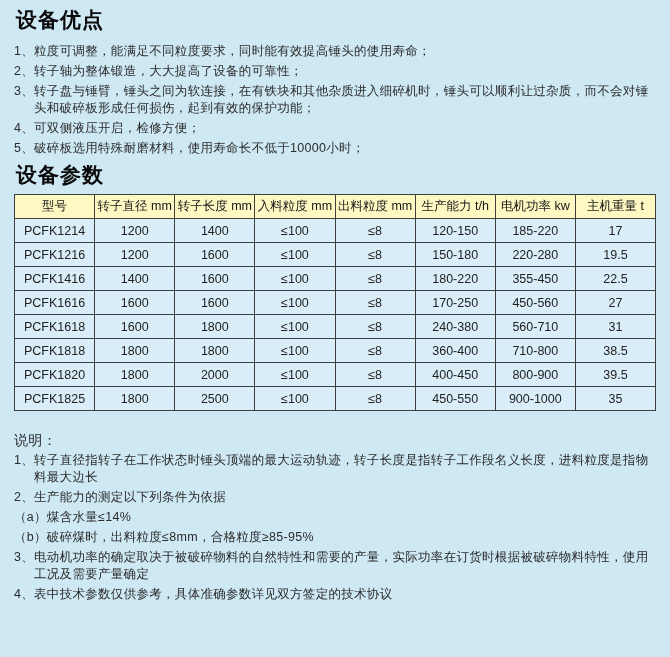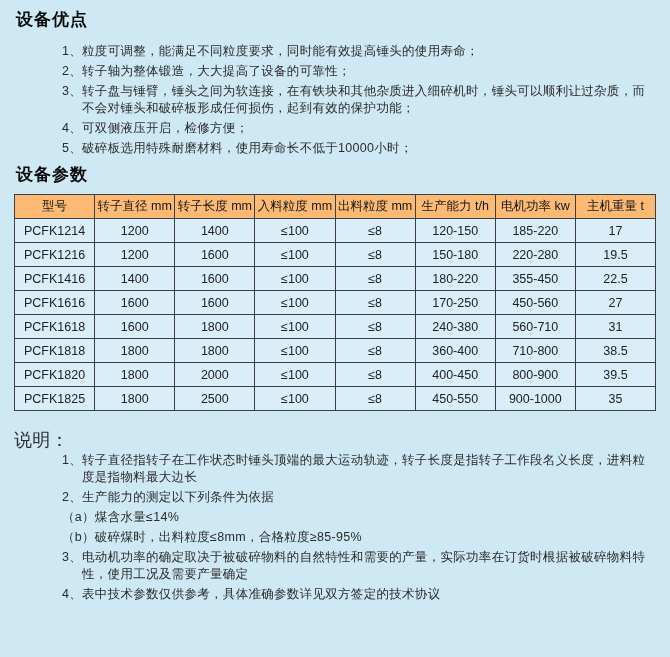--- a/index.html
+++ b/index.html
@@ -14,70 +14,69 @@
     color: #2a2a2a;
     overflow: hidden;
   }
   .page {
     box-sizing: border-box;
     width: 670px;
     height: 657px;
     padding: 7px 14px 0 14px;
   }
   .sec-title {
-    font-size: 17px;
+    font-size: 21px;
     font-weight: bold;
     color: #0a0a0a;
     letter-spacing: 1px;
     margin: 0 0 0 2px;
     line-height: 20px;
   }
   #advantages-title { margin-top: 3px; }
   .list {
     font-size: 12.5px;
     line-height: 17px;
     color: #2b2b2b;
     letter-spacing: 0.3px;
   }
   #advantages-list { margin-top: 13px; }
   .list .li {
     padding-left: 20px;
     text-indent: -20px;
     margin-bottom: 3px;
-    margin-left: 48px;
   }
   #parameters-title { margin-top: 8px; }
   table.params {
     border-collapse: collapse;
     table-layout: fixed;
     width: 642px;
     margin-top: 9px;
     margin-left: 0px;
   }
   table.params th, table.params td {
     border: 1px solid #3f3f3f;
     text-align: center;
     vertical-align: middle;
     padding: 0;
     height: 23px;
     font-size: 12.5px;
     overflow: hidden;
     white-space: nowrap;
   }
   table.params th {
-    background: #fdba74;
+    background: #fef9c3;
     font-weight: normal;
     color: #161616;
   }
   table.params td {
     background: #d9eef9;
     color: #222;
   }
   .notes-title {
-    font-size: 18px;
+    font-size: 14px;
     color: #2b2b2b;
     margin-top: 21px;
     line-height: 17px;
     letter-spacing: 0.3px;
   }
   #notes-list { margin-top: 3px; }
 </style>
 </head>
 <body>
 

